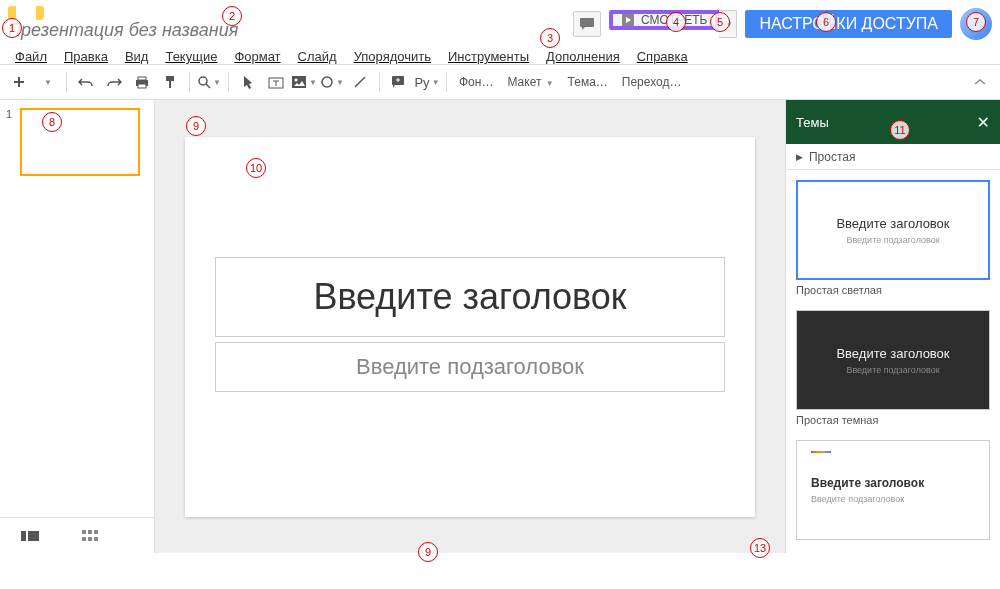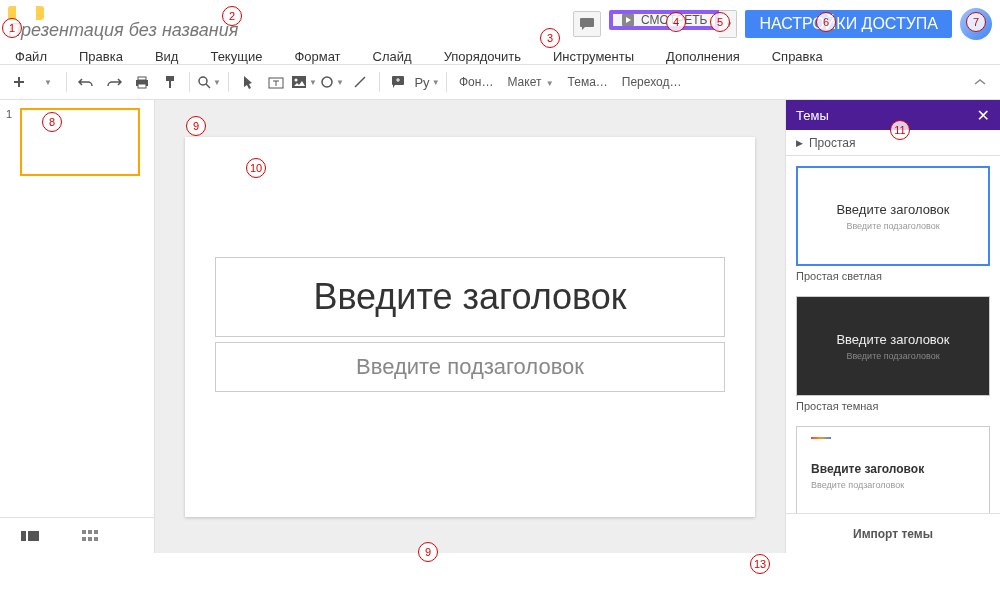--- a/index.html
+++ b/index.html
@@ -4,21 +4,21 @@
 <style>
 * { margin:0; padding:0; box-sizing:border-box; font-family:Arial,sans-serif; }
 body { width:1000px; height:589px; overflow:hidden; background:#fff; position:relative; }
 
 
 .header { height:64px; display:flex; align-items:flex-start; padding:6px 4px 0 8px; position:relative;flex-direction:column; }
 .logo { width:36px; height:36px; background:#ffd04c; border-radius:3px; margin-right:10px; display:flex; align-items:center; justify-content:center; }
 .logo-inner { width:20px; height:14px; background:#fff; border-radius:1px; }
 .title-area { flex:1; }
 .doc-title { font-size:18px; color:#777; font-style:italic; margin-bottom:4px; }
-.menubar { display:flex; gap:18px; }
+.menubar { display:flex; gap:3px;text-decoration:underline; }
 .menu-item { font-size:13px; color:#333; padding:4px 7px; cursor:pointer; }
 
 .header-right { position:absolute; right:8px; top:8px; display:flex; align-items:center; gap:8px; }
 .comments-btn { width:28px; height:26px; border:1px solid #ccc; border-radius:2px; background:#f5f5f5; display:flex; align-items:center; justify-content:center; cursor:pointer; }
 .present-btn { height:20px; border:4px solid #8b5cf6; border-radius:2px 0 0 2px; background:#f5f5f5; display:flex; align-items:center; padding:0 8px; cursor:pointer; font-size:12px; color:#555; gap:6px; }
 .present-drop { width:18px; height:28px; border:1px solid #ccc; border-left:none; border-radius:0 2px 2px 0; background:#f5f5f5; display:flex; align-items:center; justify-content:center; cursor:pointer; }
 .share-btn { height:28px; background:#4285f4; color:#fff; font-size:16px; font-weight:normal; padding:0 14px; border-radius:2px; display:flex; align-items:center; cursor:pointer; }
 .avatar { width:32px; height:32px; border-radius:50%; background:linear-gradient(135deg,#a0c4ff,#4285f4); cursor:pointer; }
 
 
@@ -48,21 +48,21 @@
 .title-box { position:absolute; left:30px; right:30px; top:120px; height:80px; border:1px solid #ccc; display:flex; align-items:center; justify-content:center; }
 .title-text { font-size:36px; color:#333; }
 .subtitle-box { position:absolute; left:30px; right:30px; top:205px; height:50px; border:1px solid #ccc; display:flex; align-items:center; justify-content:center; }
 .subtitle-text { font-size:22px; color:#888; }
 
 .notes-area { height:40px; background:#fff; border-top:1px solid #ddd; display:flex; align-items:center; padding:0 14px; font-size:13px; color:#888; position:relative; }
 .explore-btn { position:absolute; right:10px; bottom:8px; width:26px; height:26px; background:#777; border-radius:3px; display:flex; align-items:center; justify-content:center; color:#fff; cursor:pointer; }
 
 
 .themes-panel { width:215px; border-left:1px solid #e0e0e0; background:#fff; display:flex; flex-direction:column; }
-.themes-header { height:30px; background:#4c1d95; color:#fff; display:flex; align-items:center; justify-content:space-between; padding:0 10px; font-size:13px; }
+.themes-header { height:44px; background:#14532d; color:#fff; display:flex; align-items:center; justify-content:space-between; padding:0 10px; font-size:13px; }
 .themes-close { cursor:pointer; font-size:16px; }
 .themes-current { height:26px; border-bottom:1px solid #e0e0e0; display:flex; align-items:center; padding:0 10px; font-size:12px; color:#555; cursor:pointer; }
 .themes-list { flex:1; overflow-y:auto; padding:10px; }
 .theme-item { margin-bottom:14px; cursor:pointer; }
 .theme-preview { width:100%; height:100px; border:1px solid #ccc; background:#fff; display:flex; flex-direction:column; align-items:center; justify-content:center; gap:4px; }
 .theme-preview.selected { border:2px solid #4285f4; }
 .theme-preview.dark { background:#2d2d2d; }
 .tp-title { font-size:13px; color:#333; }
 .tp-sub { font-size:9px; color:#999; }
 .dark .tp-title { color:#eee; }
@@ -285,29 +285,28 @@
       </div>
       <div class="theme-item">
         <div class="theme-preview theme-stream">
           <div class="tp-title">Введите заголовок</div>
           <div class="tp-sub">Введите подзаголовок</div>
         </div>
 
       </div>
 
     </div>
-    <div class="themes-import">Импорт темы</div>
   </div>
 </div>
 
 <div class="callout" style="top:18px;left:2px">1</div>
 <div class="callout" style="top:6px;left:222px">2</div>
 <div class="callout" style="top:28px;left:540px">3</div>
 <div class="callout" style="top:12px;left:666px">4</div>
 <div class="callout" style="top:12px;left:710px">5</div>
 <div class="callout" style="top:12px;left:816px">6</div>
 <div class="callout" style="top:12px;left:966px">7</div>
 <div class="callout" style="top:112px;left:42px">8</div>
 <div class="callout" style="top:116px;left:186px">9</div>
 <div class="callout" style="top:158px;left:246px">10</div>
 <div class="callout" style="top:120px;left:890px">11</div>
 <div class="callout" style="top:542px;left:418px">9</div>
-<div class="callout" style="top:554px;left:750px">13</div>
+<div class="callout" style="top:538px;left:750px">13</div>
 
 </body></html>

